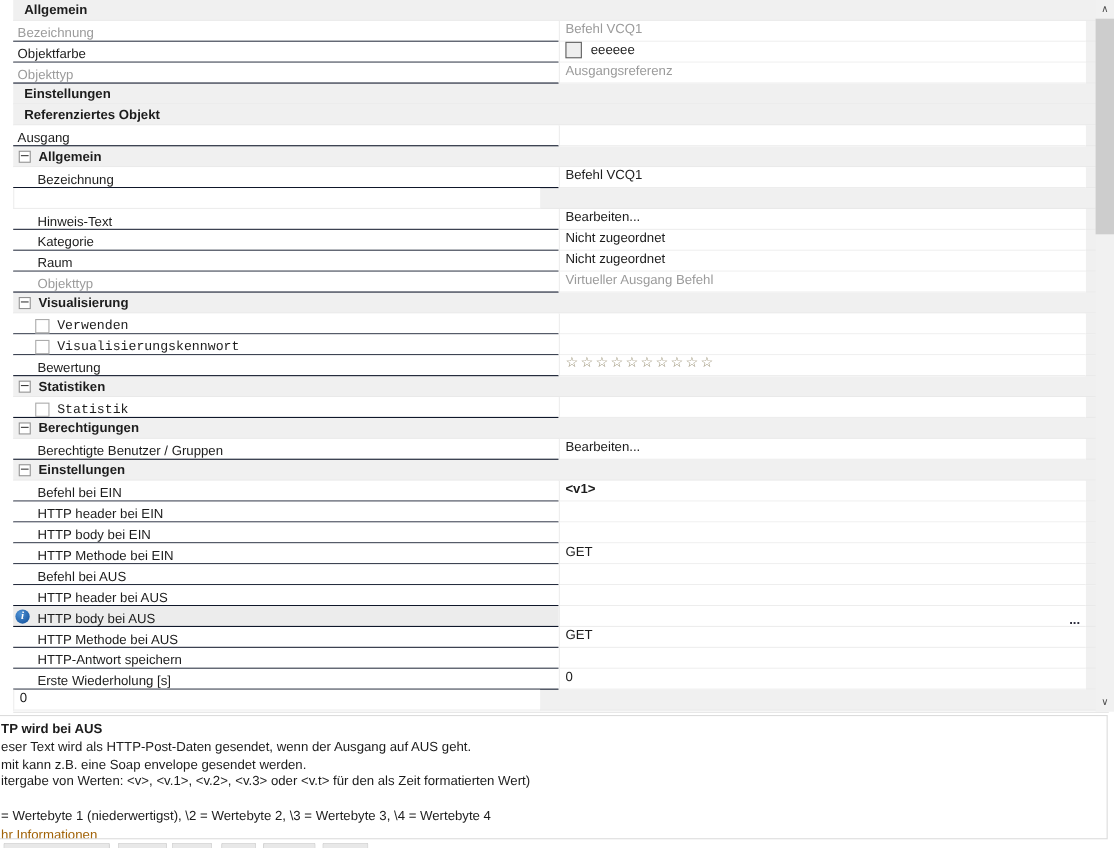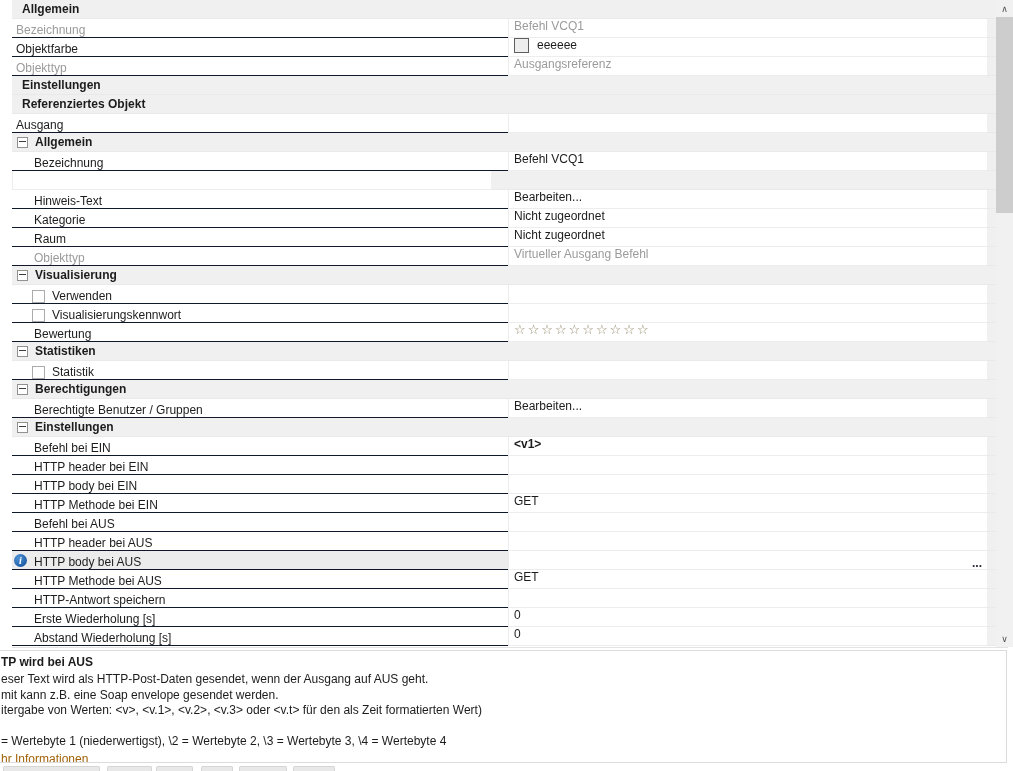--- a/index.html
+++ b/index.html
@@ -18,21 +18,21 @@
   .labelcell{width:496px;height:100%;display:flex;align-items:flex-end;position:relative;
              border-bottom:1px solid #0f172a;box-sizing:border-box;background:#fff;}
   .valuecell{width:479px;height:100%;display:flex;align-items:flex-start;position:relative;
              border-bottom:1px solid #ededed;border-left:1px solid #ededed;
              box-sizing:border-box;background:#fff;padding-left:5px;}
   .gutter{flex:1;height:100%;background:#f0f0f0;border-bottom:1px solid #e9e9e9;box-sizing:border-box;}
 
   .ind0 .ltext{margin-left:4px;}
   .ind1 .ltext{margin-left:22px;}
   .checkbox{width:13px;height:13px;border:1px solid #ababab;background:#fff;margin-left:20px;flex:none;box-sizing:border-box;}
-  .hascb .ltext{margin-left:7px;}
+  .hascb .ltext{margin-left:7px;font-family:Liberation Mono, monospace;}
   .ldis .ltext{color:#9b9b9b;}
   .vdis .vtext{color:#9b9b9b;}
   .vbold .vtext{font-weight:bold;}
   .selected .labelcell{background:#ececec;}
   .info{position:absolute;left:2px;top:3px;width:13px;height:13px;border-radius:50%;
         background:radial-gradient(circle at 35% 30%, #4f93d6, #1d5ca5 75%);color:#fff;
         font-family:"Liberation Serif",serif;font-style:italic;font-weight:bold;font-size:10px;
         display:flex;align-items:center;justify-content:center;line-height:1;}
   .swatch{width:15px;height:15px;border:1px solid #5f5f5f;box-sizing:border-box;margin-right:8px;flex:none;}
   .stars{font-size:13px;letter-spacing:2px;line-height:1;}
@@ -315,23 +315,20 @@
       <div class="row prop ind1">
         <div class="labelcell">
           <span class="ltext">Erste Wiederholung [s]</span>
         </div>
         <div class="valuecell">
           <span class="vtext">0</span>
         </div>
         <div class="gutter"></div>
       </div>
       <div class="row prop ind1">
-        <div class="labelcell">
-          <span class="ltext">Abstand Wiederholung [s]</span>
-        </div>
         <div class="valuecell">
           <span class="vtext">0</span>
         </div>
         <div class="gutter"></div>
       </div>
     </div>
 
   <div id="vscroll">
     <div class="sbtn sb-up">∧</div>
     <div class="sthumb"></div>

